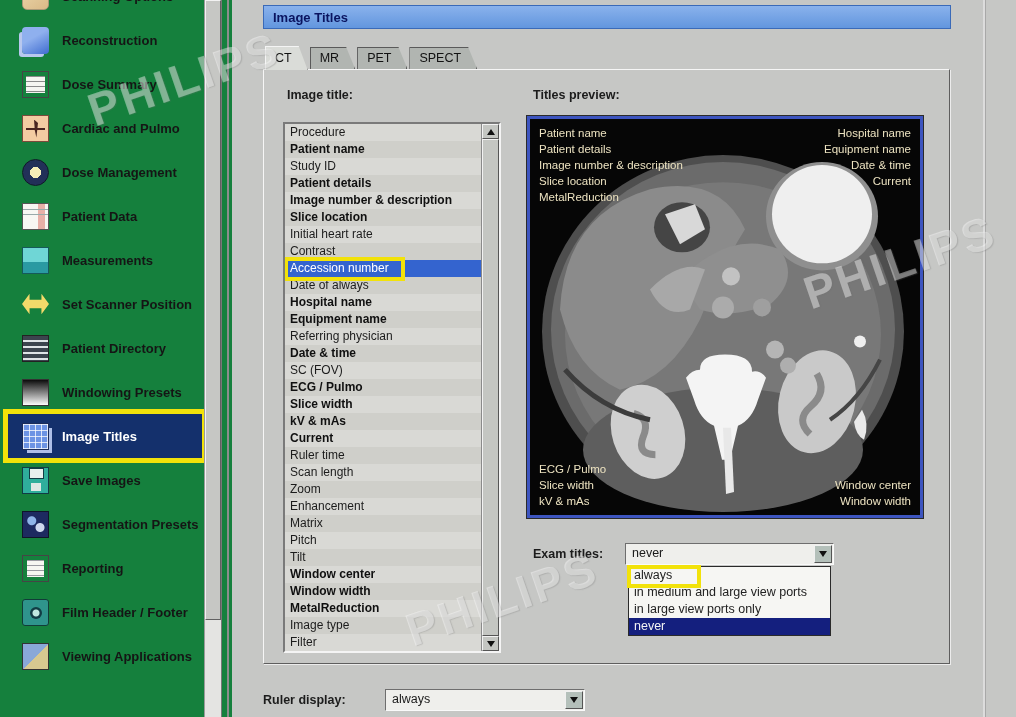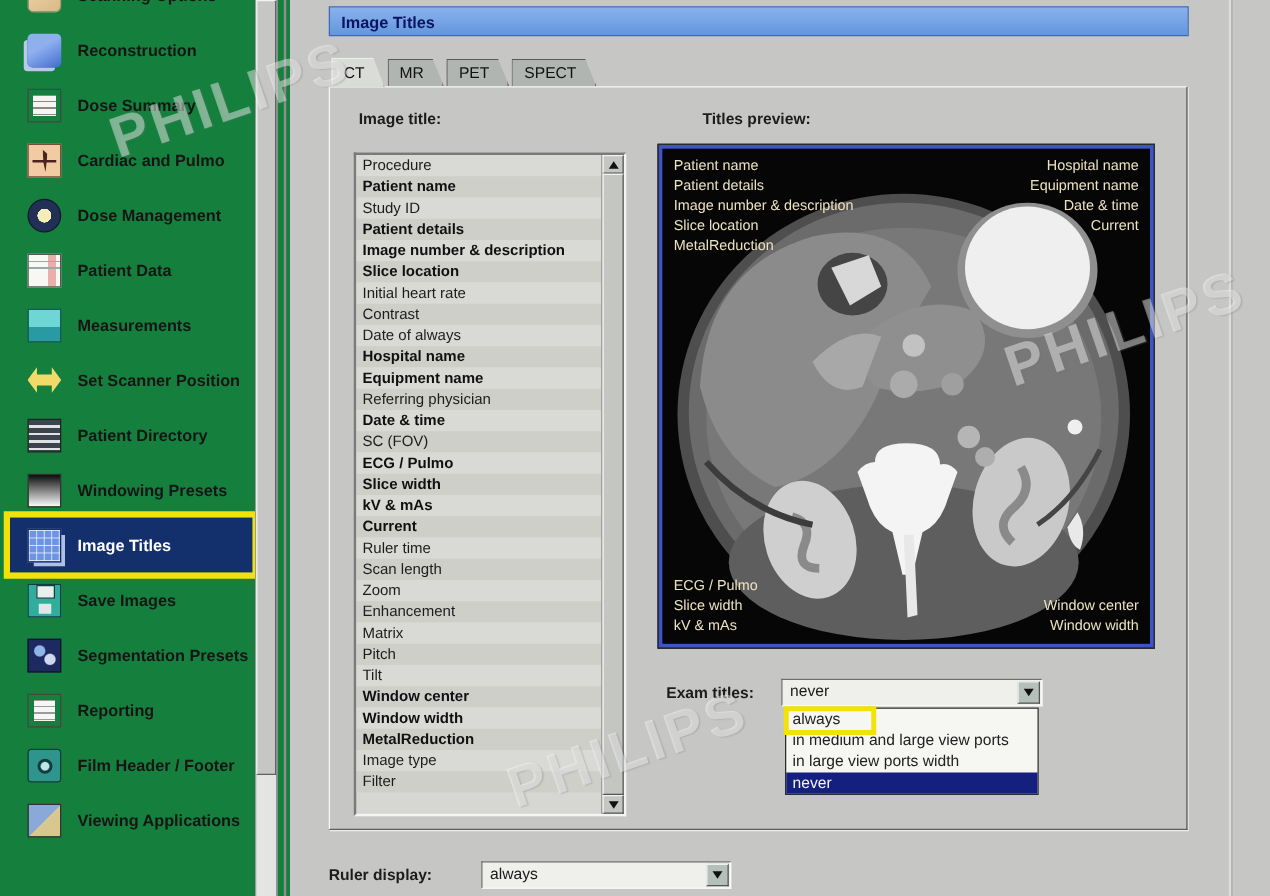--- a/index.html
+++ b/index.html
@@ -240,20 +240,21 @@
   <div class="list-rows">
 
   <div class="row">Procedure</div>
       <div class="row bold">Patient name</div>
       <div class="row">Study ID</div>
       <div class="row bold">Patient details</div>
       <div class="row bold">Image number &amp; description</div>
       <div class="row bold">Slice location</div>
       <div class="row">Initial heart rate</div>
       <div class="row">Contrast</div>
+      <div class="row selected hl-partial">Accession number</div>
       <div class="row">Date of always</div>
       <div class="row bold">Hospital name</div>
       <div class="row bold">Equipment name</div>
       <div class="row">Referring physician</div>
       <div class="row bold">Date &amp; time</div>
       <div class="row">SC (FOV)</div>
       <div class="row bold">ECG / Pulmo</div>
       <div class="row bold">Slice width</div>
       <div class="row bold">kV &amp; mAs</div>
       <div class="row bold">Current</div>
@@ -274,21 +275,21 @@
     <div class="scroll-btn">
         <span class="tri-up"></span>
       </div>
     <div class="vthumb"></div>
     <div class="scroll-btn">
         <span class="tri-down"></span>
       </div>
   </div>
 </div>
 
-<div class="flabel" style="left:562px;top:88px;">Titles preview:</div>
+<div class="flabel" style="left:533px;top:88px;">Titles preview:</div>
 
 <div class="preview-box">
   <div class="preview-inner">
     <svg viewBox="0 0 390 395" preserveAspectRatio="none">
       <rect width="390" height="395" fill="#060606"></rect>
       <ellipse cx="193" cy="212" rx="181" ry="176" fill="#4e4e4e"></ellipse>
       <ellipse cx="193" cy="210" rx="172" ry="167" fill="#6b6b6b"></ellipse>
       <ellipse cx="193" cy="215" rx="158" ry="152" fill="#787878"></ellipse>
       <ellipse cx="193" cy="330" rx="140" ry="62" fill="#5e5e5e"></ellipse>
       <path d="M30,190 Q35,95 120,70 Q190,55 215,110 Q190,150 170,200 Q140,260 90,270 Q45,250 30,190 Z" fill="#8b8b8b"></path>
@@ -351,21 +352,21 @@
 <div class="combo combo-show">
   <span class="val">never</span>
   <span class="btn">
       <span class="tri-down"></span>
     </span>
 </div>
 <div class="ddl">
 
 <div class="opt hl">always</div>
     <div class="opt">in medium and large view ports</div>
-    <div class="opt">in large view ports width</div>
+    <div class="opt">in large view ports only</div>
     <div class="opt selected">never</div>
   </div>
 
 <div class="flabel" style="left:263px;top:693px;">Ruler display:</div>
 <div class="combo combo-ruler">
   <span class="val">always</span>
   <span class="btn">
       <span class="tri-down"></span>
     </span>
 </div>

